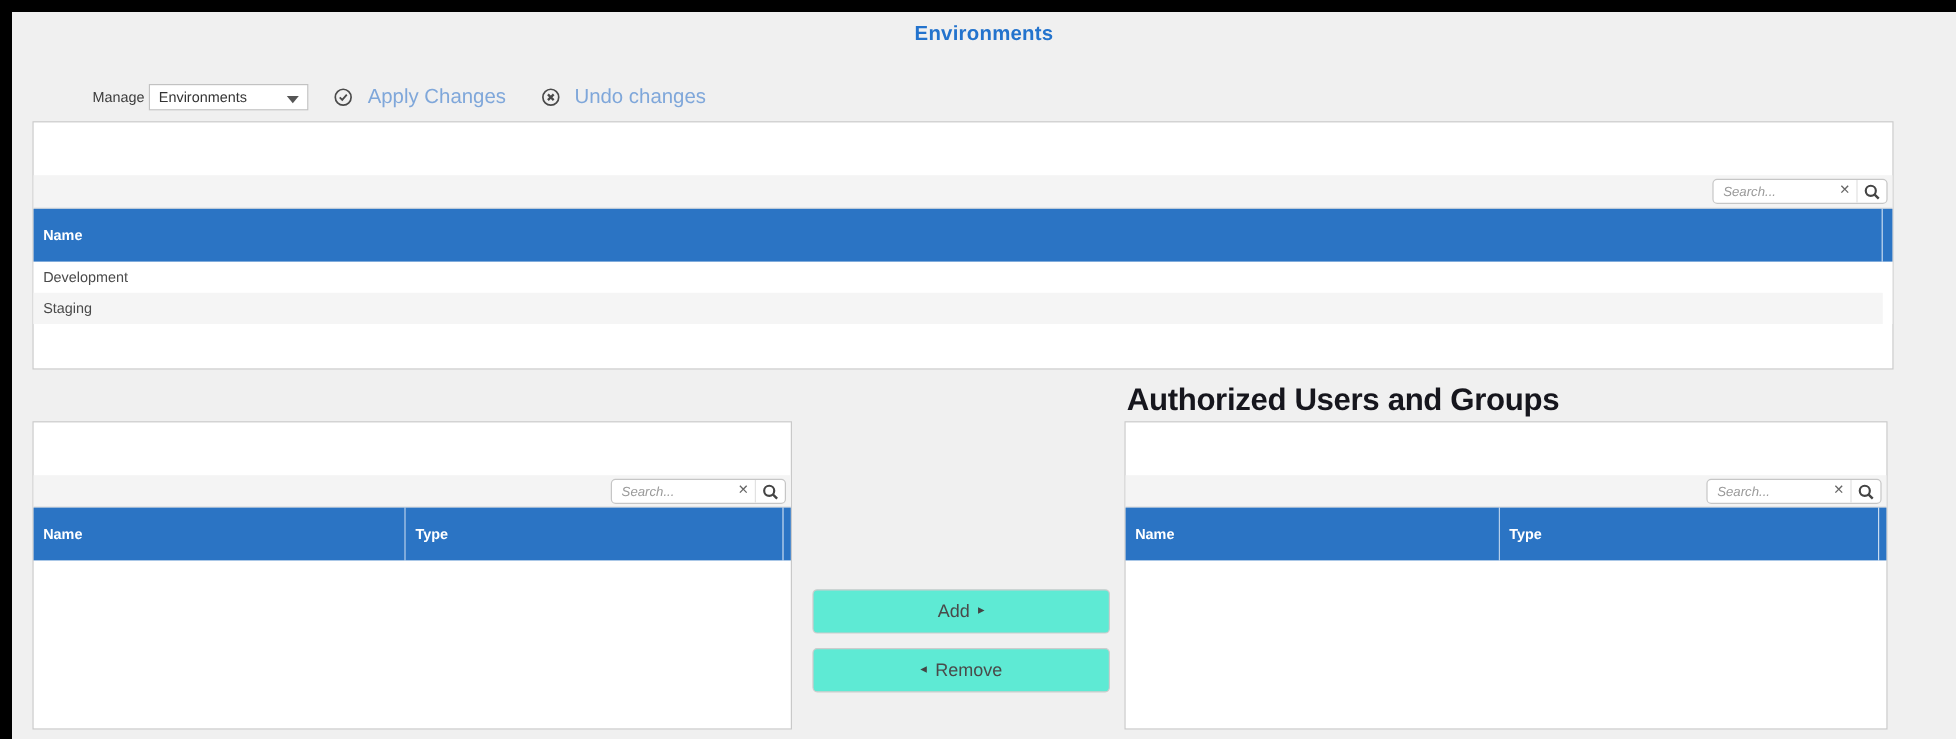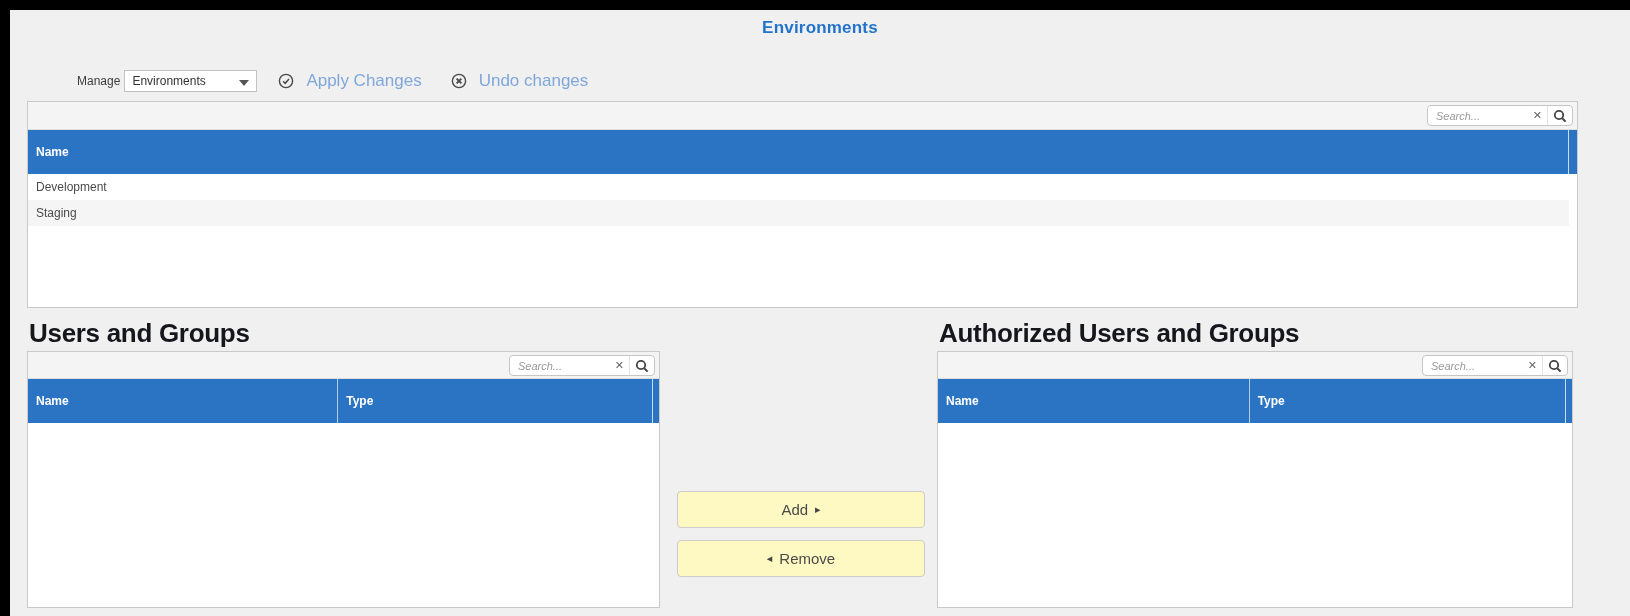--- a/index.html
+++ b/index.html
@@ -44,20 +44,21 @@
   .action-link.apply { margin-left:21px; }
   .action-link.undo  { margin-left:29px; }
   .action-link svg { display:block; }
   
   .panel {
     position:absolute; background:#fff; border:1px solid #c9c9c9;
   }
   .panel-toolbar {
     position:relative; width:100%status; background:#f4f4f4;
     border-bottom:1px solid #ddd;
+    margin-top:44px;
   }
   .top-panel   { left:17px;  top:91px;  width:1551px; height:207px; }
   .left-panel  { left:17px;  top:341px; width:633px;  height:257px; }
   .right-panel { left:927px; top:341px; width:636px;  height:257px; }
   .top-panel .panel-toolbar { height:28px; }
   .left-panel .panel-toolbar, .right-panel .panel-toolbar { height:27px; }
   
   .searchbox {
     position:absolute; right:4px; top:3px; width:146px; height:21px;
     background:#fff; border:1px solid #c6c6c6; border-radius:4px;
@@ -104,21 +105,21 @@
   
   .section-heading {
     position:absolute; top:310px; font-size:26px; font-weight:bold;
     letter-spacing:-0.3px; color:#16161d; line-height:27px; white-space:nowrap;
   }
   .section-heading.left  { left:19px; }
   .section-heading.right { left:929px; }
   
   .transfer-btn {
     position:absolute; left:667px; width:248px; height:37px;
-    background:#fef9c3; border:1px solid #ccc; border-radius:4px;
+    background:#5eead4; border:1px solid #ccc; border-radius:4px;
     display:flex; align-items:center; justify-content:center; gap:7px;
     font-family:"Liberation Sans", sans-serif;
     font-size:15px; color:#4a4a4a; cursor:pointer;
   }
   .transfer-btn.add    { top:481px; }
   .transfer-btn.remove { top:530px; }
   .tri { font-size:11px; color:#444; line-height:1; }
 </style>
 </head>
 <body>
@@ -170,21 +171,20 @@
       <div class="th" style="flex:1">Name</div>
       <i class="gutter-sep"></i>
     </div>
     <div class="tbody">
 
         <div class="trow"><span>Development</span></div>
         <div class="trow"><span>Staging</span></div>
       </div>
   </div>
 
-  <div class="section-heading left">Users and Groups</div>
   <div class="section-heading right">Authorized Users and Groups</div>
 
   <div class="panel left-panel">
     <div class="panel-toolbar">
       <div class="searchbox">
         <input placeholder="Search..." style="">
         <span class="search-clear">✕</span>
         <span class="search-btn">
           <svg width="14" height="14" viewBox="0 0 14 14">
             <circle cx="6" cy="6" r="4.2" fill="none" stroke="#444" stroke-width="1.8"></circle>

